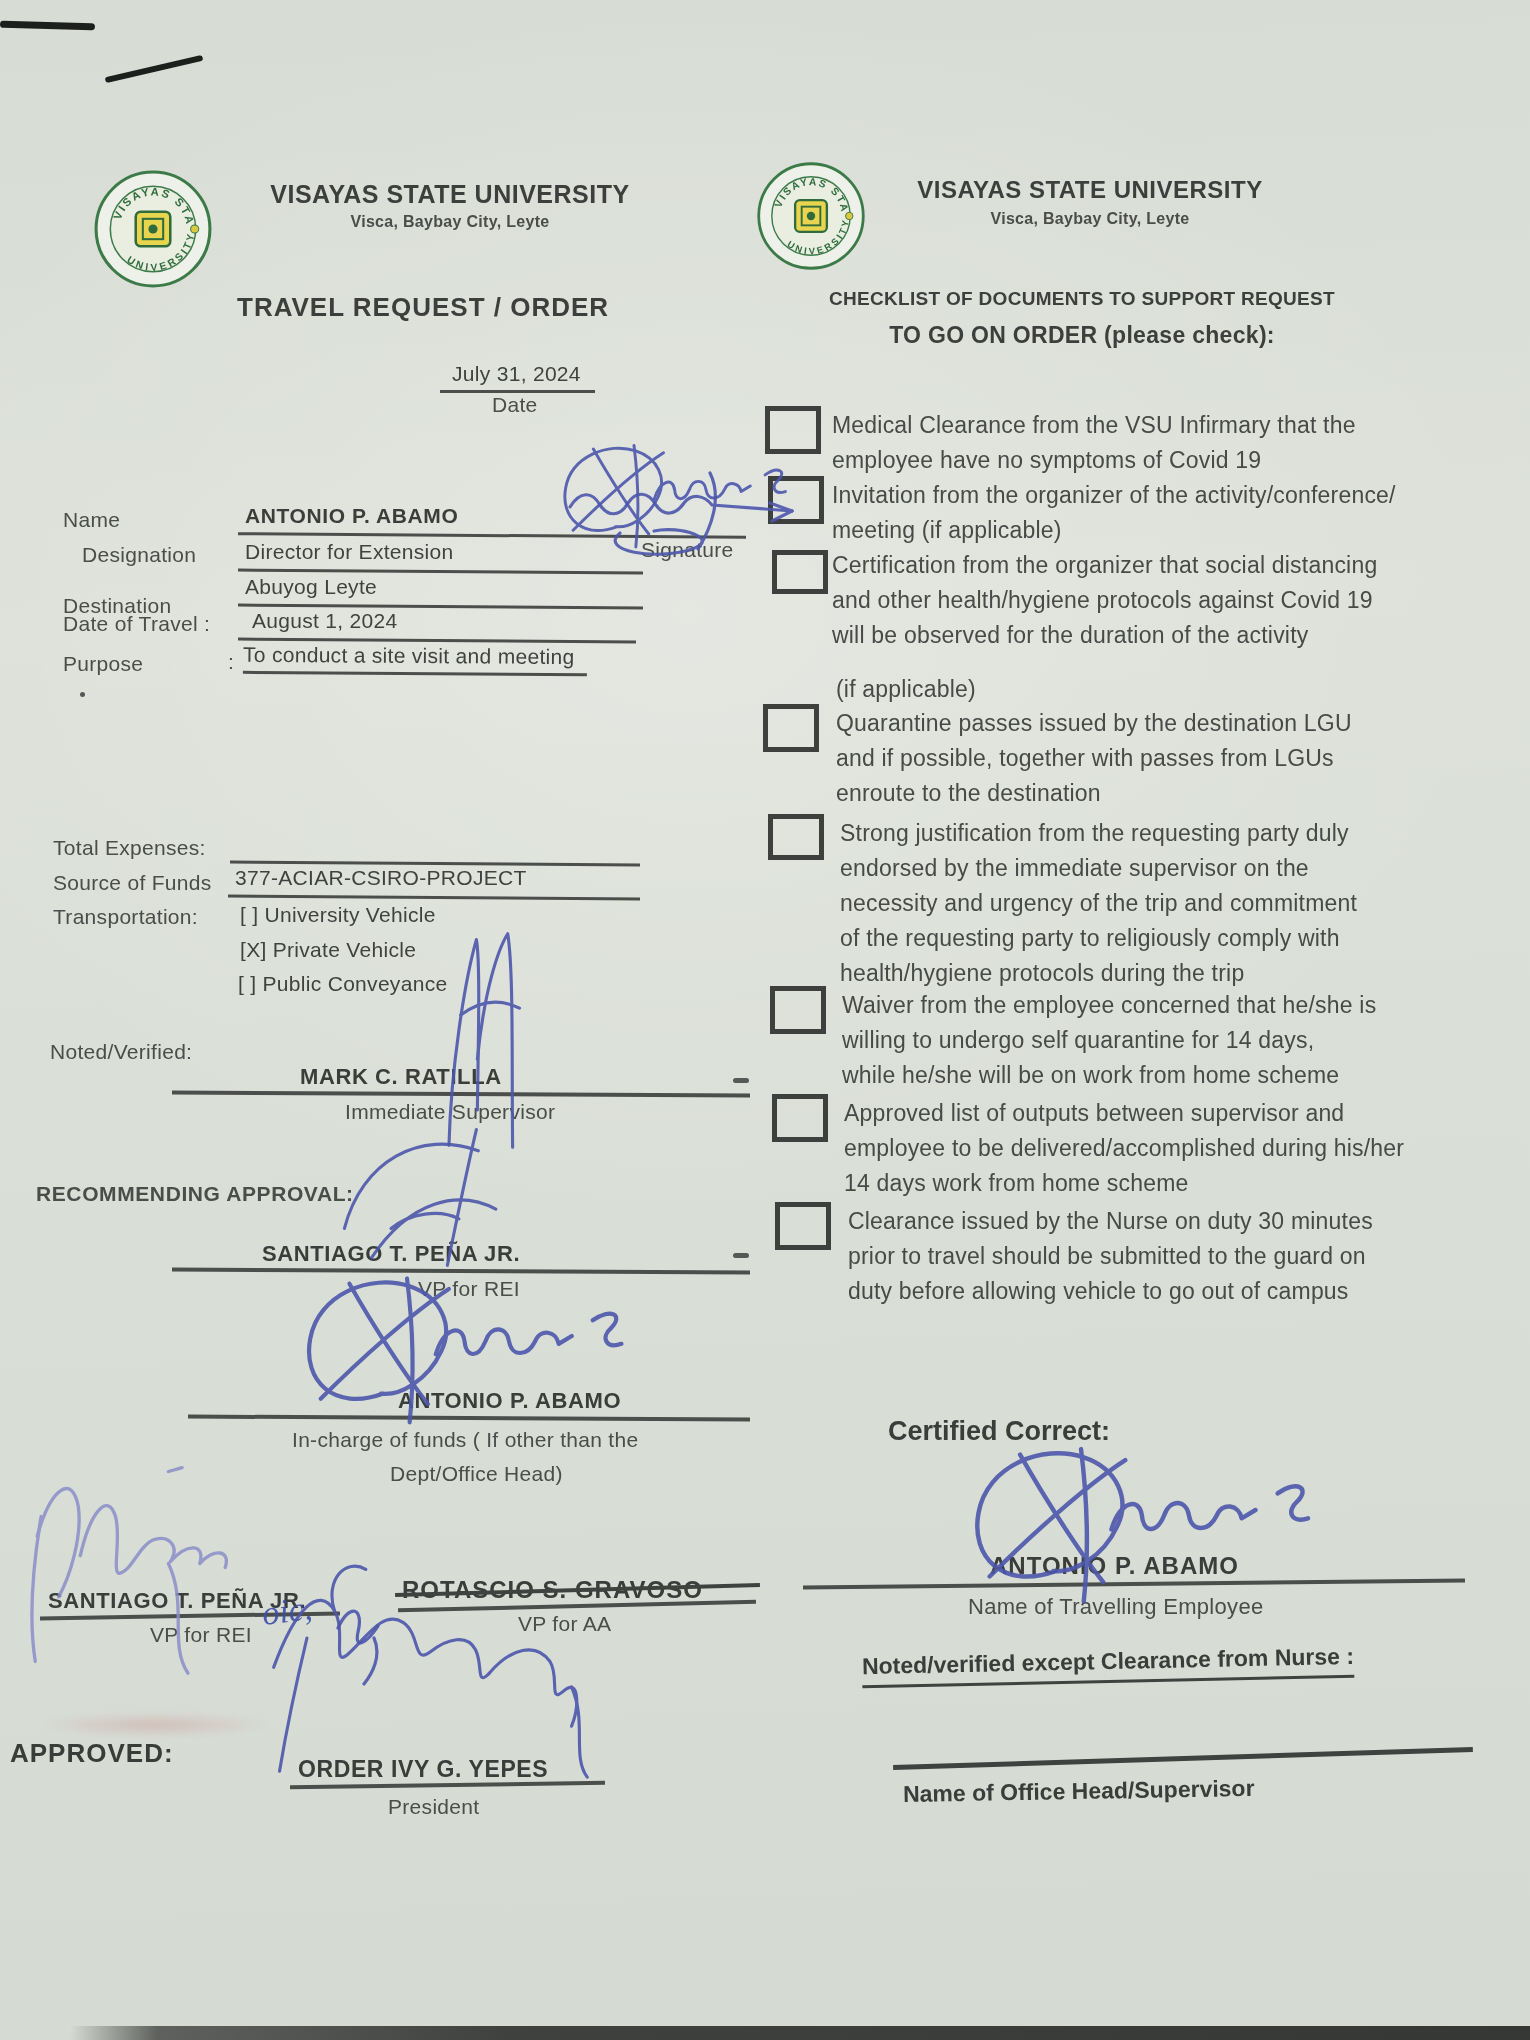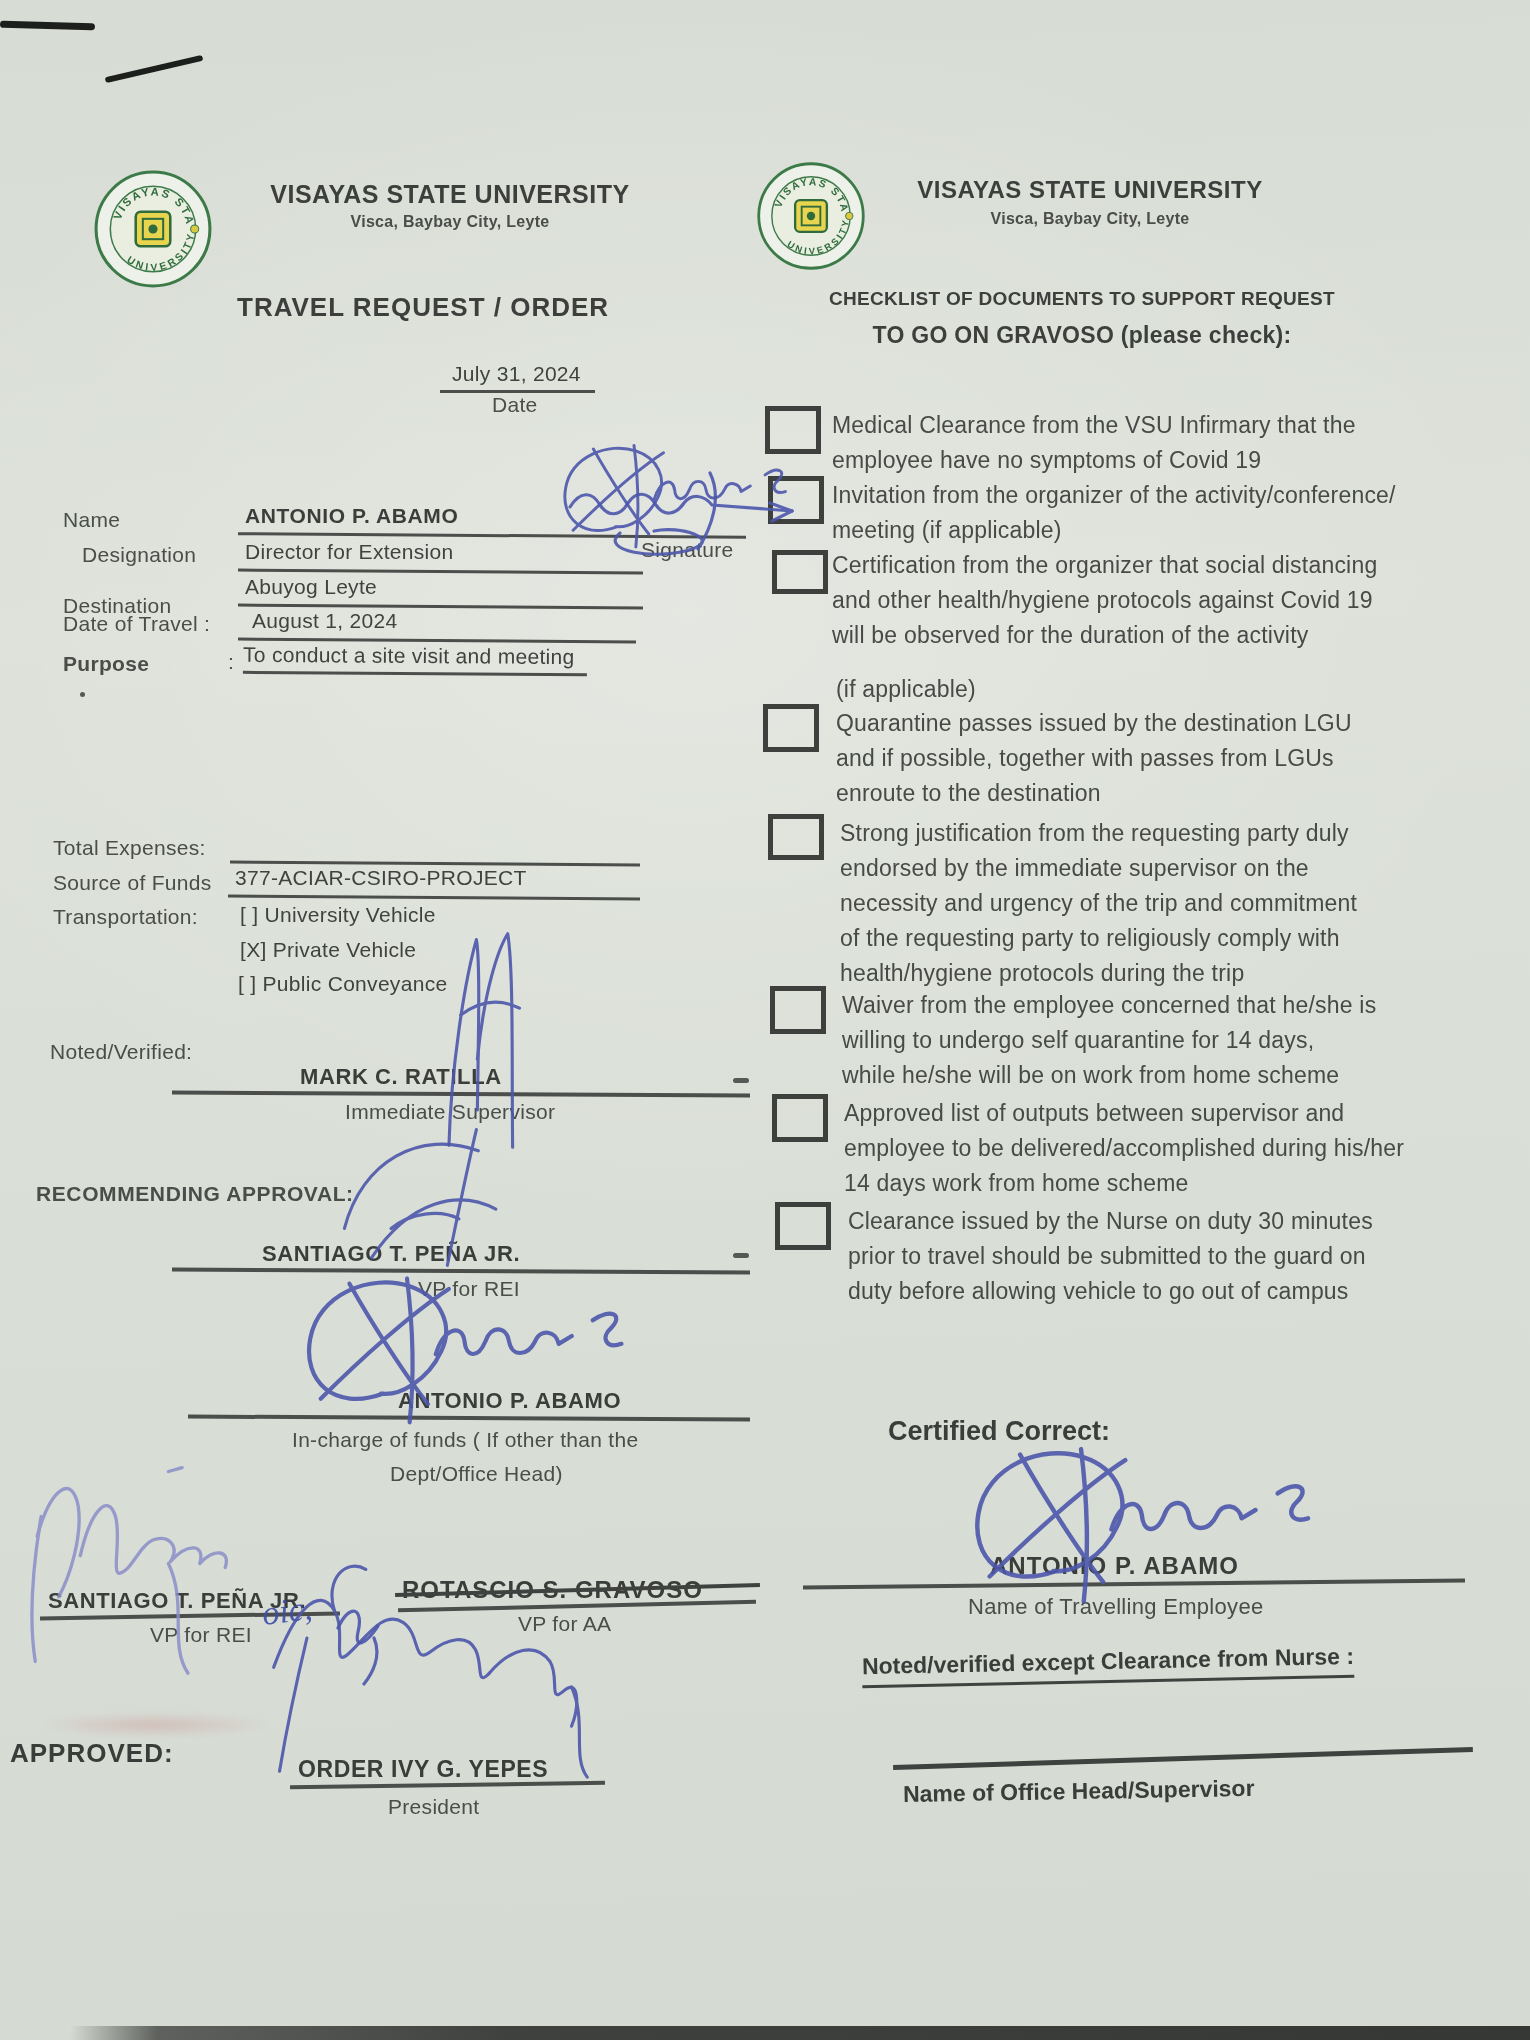--- a/index.html
+++ b/index.html
@@ -75,21 +75,21 @@
     <div class="abs ln" style="left:238px;top:570px;width:405px;transform:rotate(.4deg);"></div>
 
     <div class="abs lbl" style="left:63px;top:578px;margin-top:16px;">Destination</div>
     <div class="abs val" style="left:245px;top:575px;">Abuyog Leyte</div>
     <div class="abs ln" style="left:238px;top:605px;width:405px;transform:rotate(.4deg);"></div>
 
     <div class="abs lbl" style="left:63px;top:612px;">Date of Travel :</div>
     <div class="abs val" style="left:252px;top:609px;">August 1, 2024</div>
     <div class="abs ln" style="left:238px;top:639px;width:398px;transform:rotate(.4deg);"></div>
 
-    <div class="abs lbl" style="left:63px;top:652px;font-weight:bold;">Purpose</div>
+    <div class="abs lbl" style="left:63px;top:652px;">Purpose</div>
     <div class="abs lbl" style="left:228px;top:650px;">:</div>
     <div class="abs val" style="left:243px;top:644px;border-bottom:3px solid #4b4e4b;padding:0 12px 4px 0;transform:rotate(.4deg);">To conduct a site visit and meeting</div>
     <div class="abs" style="left:80px;top:692px;width:5px;height:5px;background:#555855;border-radius:50%;"></div>
 
     <div class="abs lbl" style="left:53px;top:836px;">Total Expenses:</div>
     <div class="abs ln" style="left:230px;top:862px;width:410px;transform:rotate(.4deg);"></div>
 
     <div class="abs lbl" style="left:53px;top:871px;">Source of Funds</div>
     <div class="abs val" style="left:235px;top:866px;">377-ACIAR-CSIRO-PROJECT</div>
     <div class="abs ln" style="left:228px;top:896px;width:412px;transform:rotate(.4deg);"></div>
@@ -145,21 +145,21 @@
         <rect x="43" y="43" width="34" height="34" rx="5" fill="#e8d44f" stroke="#2f6b3c" stroke-width="2.5"></rect>
         <rect x="50" y="50" width="20" height="20" fill="none" stroke="#2f6b3c" stroke-width="2"></rect>
         <circle cx="60" cy="60" r="4.5" fill="#2f6b3c"></circle>
         <circle cx="101" cy="60" r="4" fill="#d9c840" stroke="#3c7a48" stroke-width="1"></circle>
       </svg>
     </div>
 
     <div class="abs hdr" style="left:880px;top:176px;width:420px;font-size:24px;">VISAYAS STATE UNIVERSITY</div>
     <div class="abs sub" style="left:880px;top:210px;width:420px;">Visca, Baybay City, Leyte</div>
     <div class="abs ctr" style="left:782px;top:288px;width:600px;font-weight:bold;font-size:19px;color:#3c3f3c;letter-spacing:.3px;text-align:center;">CHECKLIST OF DOCUMENTS TO SUPPORT REQUEST</div>
-    <div class="abs ctr" style="left:782px;top:322px;width:600px;font-weight:bold;font-size:23px;color:#3c3f3c;letter-spacing:.3px;">TO GO ON GRAVOSO (please check):</div>
+    <div class="abs ctr" style="left:782px;top:322px;width:600px;font-weight:bold;font-size:23px;color:#3c3f3c;letter-spacing:.3px;">TO GO ON ORDER (please check):</div>
 
     <div class="cb" style="left:765px;top:406px;"></div>
     <div class="abs" style="left:832px;top:408px;">
       <span class="ck-line">Medical Clearance from the VSU Infirmary that the</span>
       <span class="ck-line">employee have no symptoms of Covid 19</span>
     </div>
 
     <div class="cb" style="left:768px;top:476px;"></div>
     <div class="abs" style="left:832px;top:478px;">
       <span class="ck-line">Invitation from the organizer of the activity/conference/</span>

